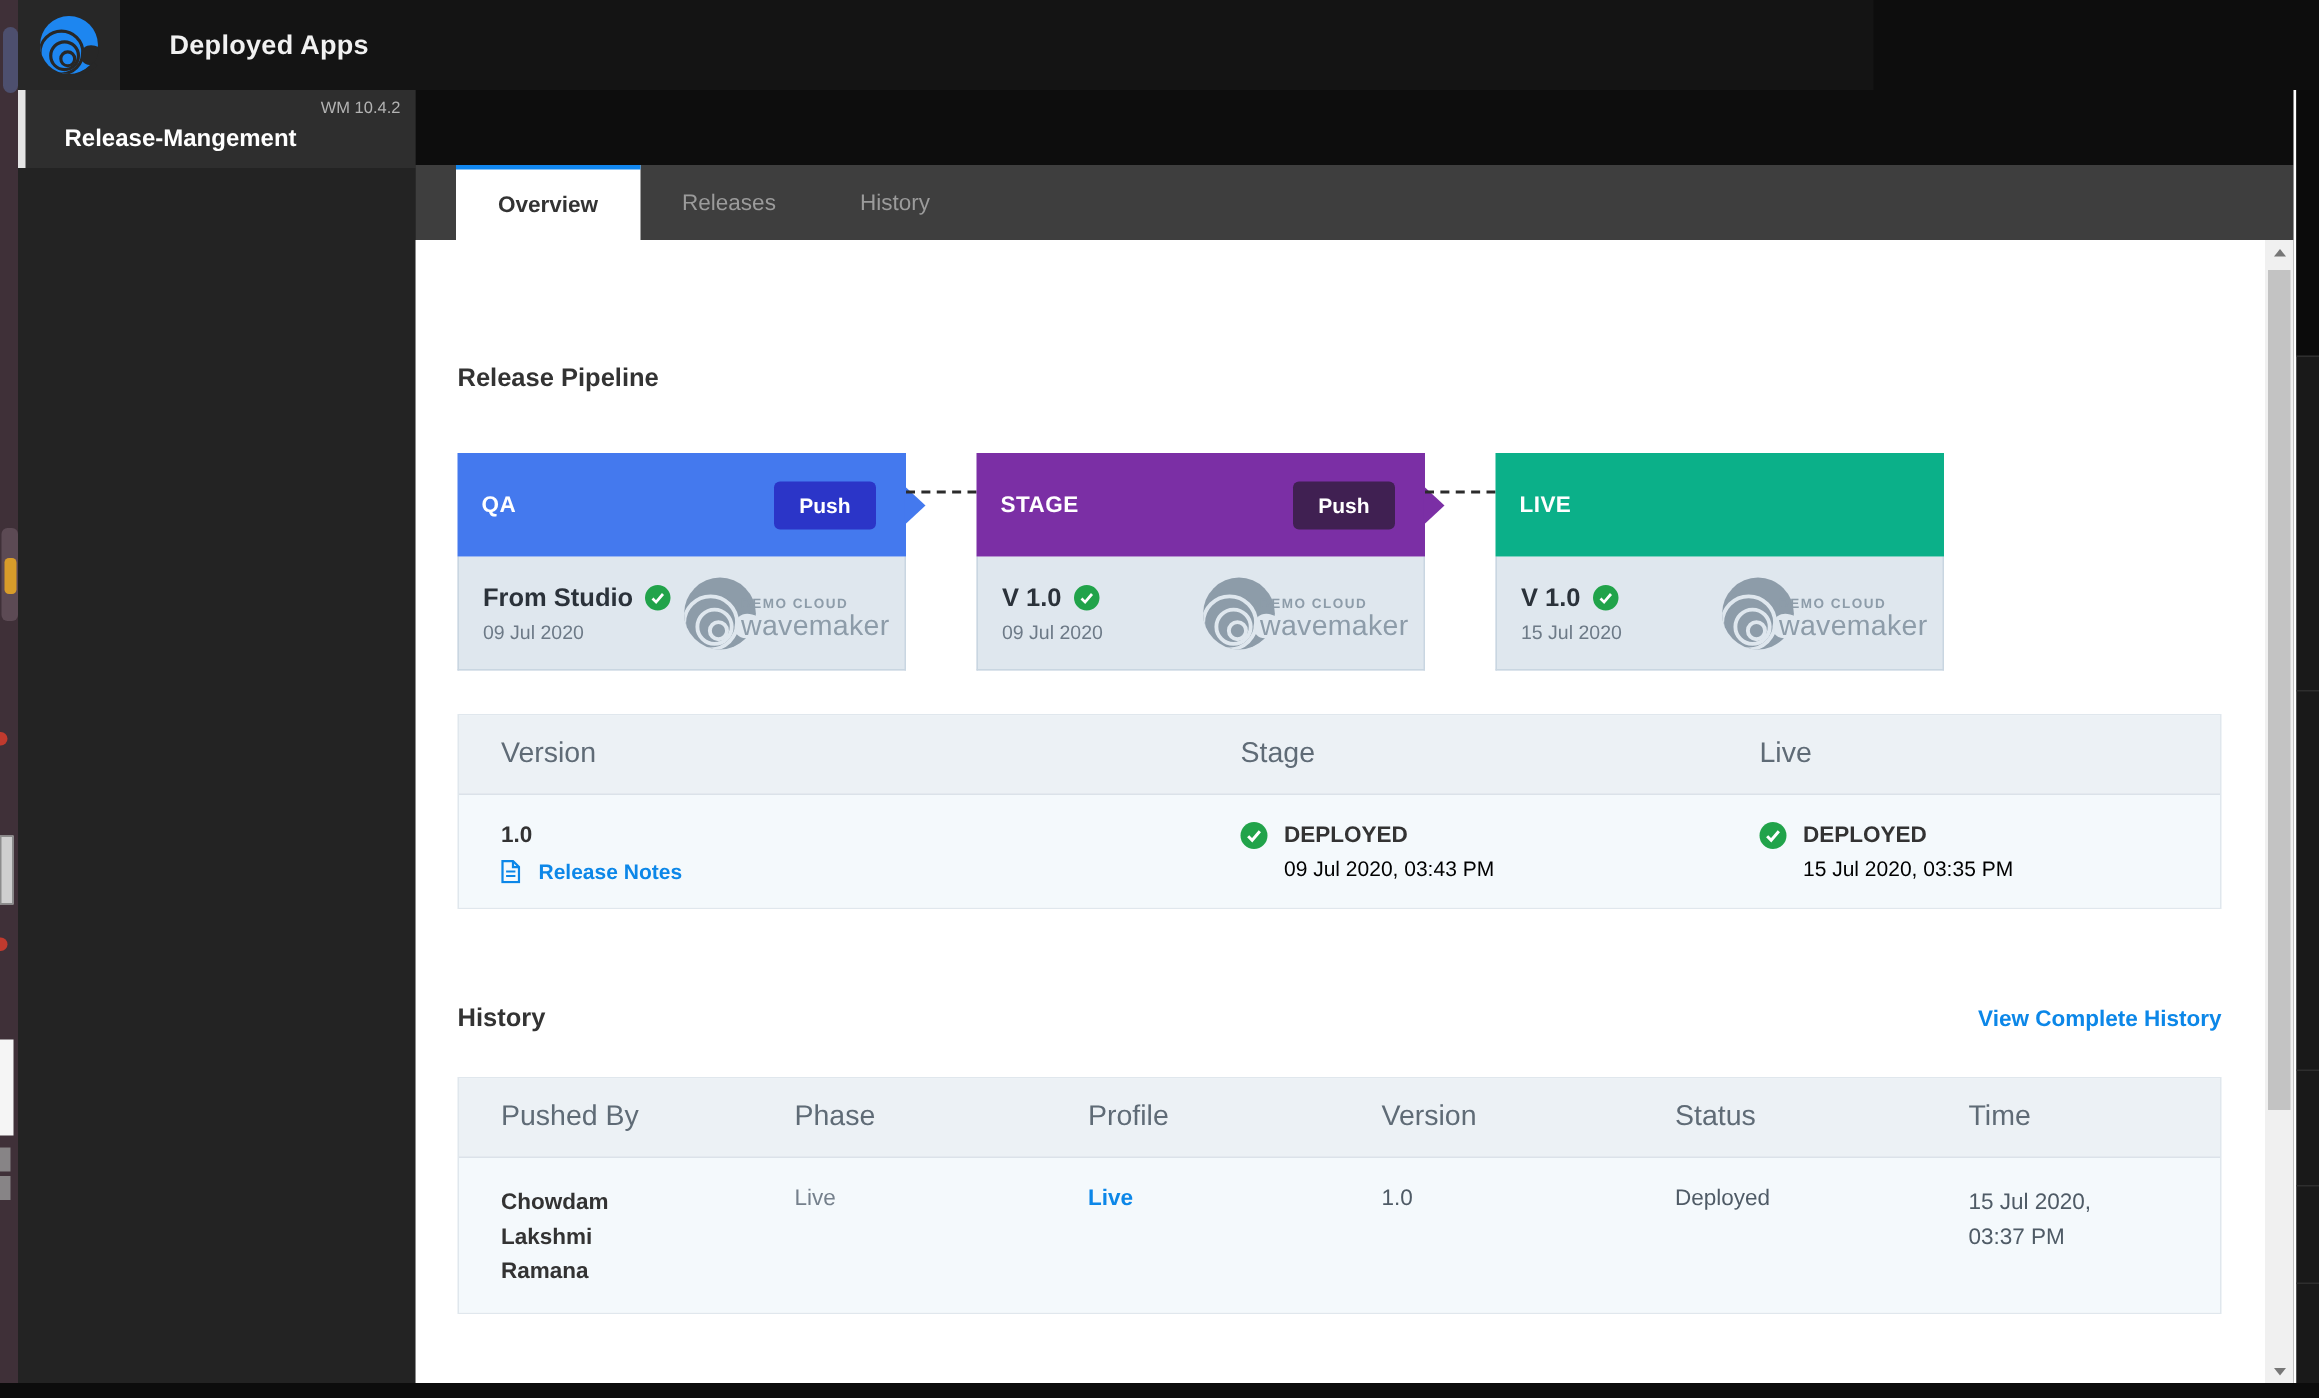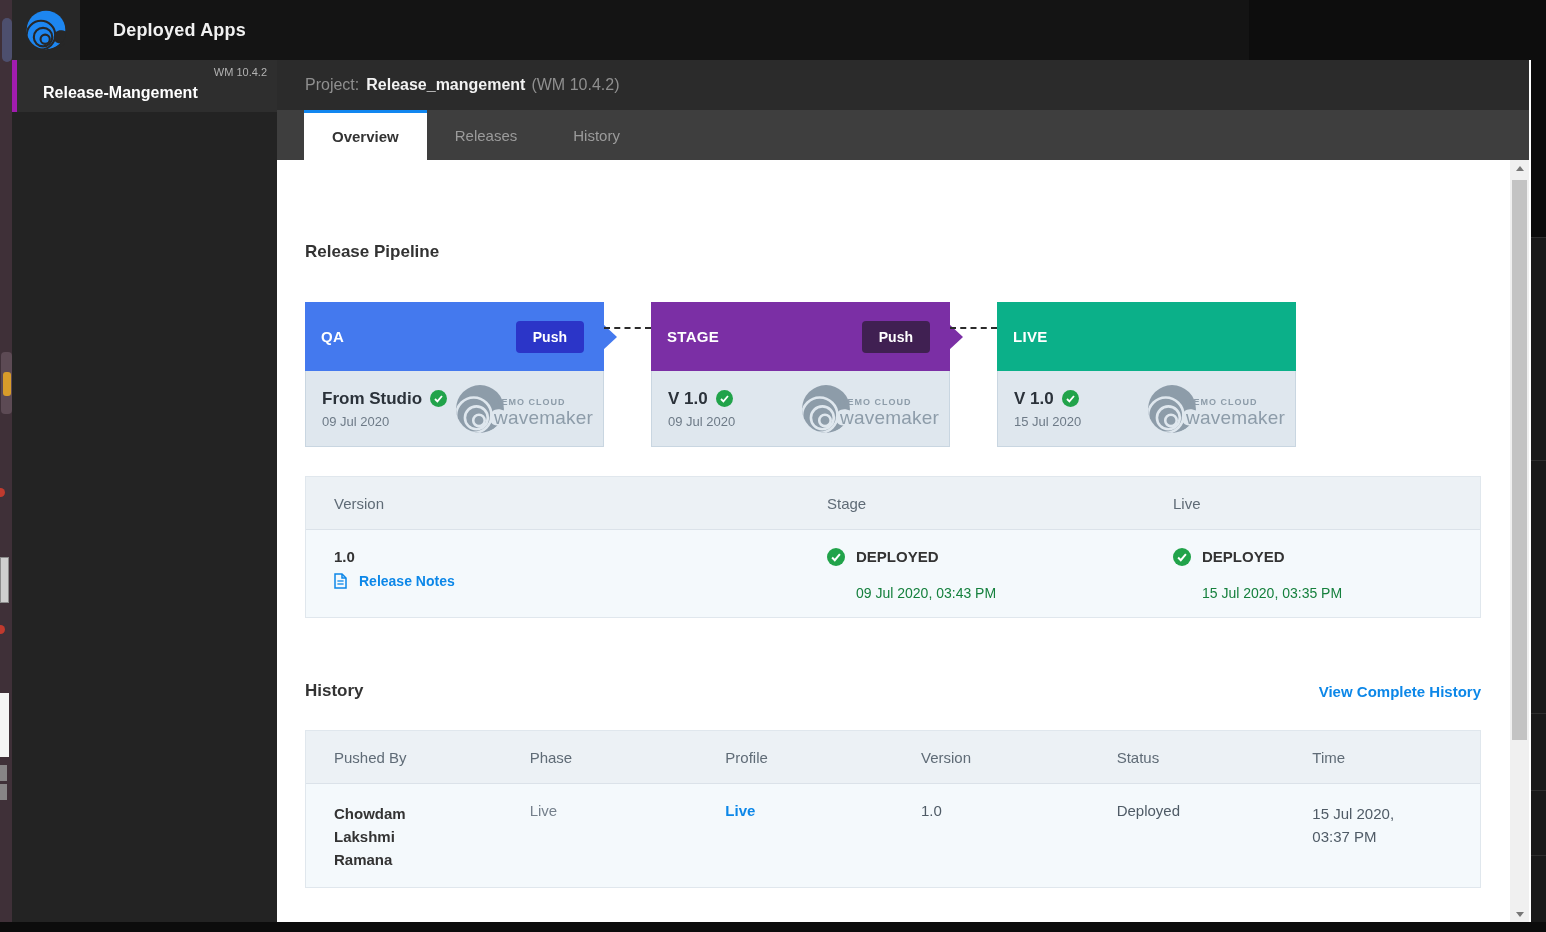--- a/index.html
+++ b/index.html
@@ -13,21 +13,21 @@
 
   
   .topbar { position:absolute; left:12px; top:0; width:1237px; height:60px; background:#141414; }
   .logo-box { position:absolute; left:0; top:0; width:68px; height:60px; background:#272727;
     display:flex; align-items:center; justify-content:center; }
   .topbar-title { position:absolute; left:101px; top:0; height:60px; display:flex; align-items:center;
     color:#f1f1f1; font-size:18px; font-weight:600; letter-spacing:.2px; }
 
   
   .sidebar { position:absolute; left:12px; top:60px; width:265px; height:862px; background:#232323; }
-  .sidebar-item { position:relative; height:52px; background:#2e2e2e; border-left:5px solid #a21caf; }
+  .sidebar-item { position:relative; height:52px; background:#2e2e2e; border-left:5px solid #e5e5e5; }
   .sidebar-item .proj-name { position:absolute; left:26px; top:24px; color:#fff; font-size:16px; font-weight:700; }
   .sidebar-item .proj-ver { position:absolute; right:10px; top:6px; color:#b3b3b3; font-size:11px; }
 
   
   .proj-header { position:absolute; left:277px; top:60px; width:1252px; height:50px; background:#2b2b2b;
     display:flex; align-items:center; padding-left:28px; font-size:16px; }
   .proj-header .dim { color:#8f8f8f; }
   .proj-header .name { color:#f2f2f2; font-weight:700; margin:0 6px 0 7px; }
   .tabbar { position:absolute; left:277px; top:110px; width:1252px; height:50px; background:#3e3e3e;
     display:flex; padding-left:27px; }
@@ -69,28 +69,28 @@
 
   .wm-mark { display:flex; align-items:center; color:#8d9ca9; }
   .wm-mark .txt { margin-left:-12px; padding-top:8px; }
   .wm-mark .l1 { font-size:9px; font-weight:700; letter-spacing:1px; }
   .wm-mark .l2 { font-size:19px; letter-spacing:.2px; margin-top:0px; }
 
   .t-newrel { margin-top:64px; } .t-history { margin-top:63px; }
 
   .data-table { margin-top:29px; border:1px solid #e0e7ed; }
   .tbl-head { background:#ecf1f5; border-bottom:1px solid #dbe2e9; height:53px; display:grid; align-items:center; }
-  .tbl-head > div { padding-left:28px; color:#5f6b76; font-size:15px; }
+  .tbl-head > div { padding-left:28px; color:#5f6b76; font-size:19px; }
   .tbl-row { background:#f4f9fc; display:grid; }
   .grid3 { grid-template-columns:493px 346px 1fr; }
   .grid6 { grid-template-columns:1fr 1fr 1fr 1fr 1fr 1fr; }
   .tbl-row > div { padding:18px 10px 16px 28px; }
   .cell-status { display:flex; gap:11px; align-items:flex-start; }
   .status-word { font-size:15px; font-weight:700; color:#333; }
-  .status-time { font-size:14px; color:#15803d; margin-top:20px; }
+  .status-time { font-size:14px; color:#000000; margin-top:6px; }
   .ver-txt { font-size:15px; color:#333; font-weight:600; }
   .rn-link { display:flex; align-items:center; gap:12px; margin-top:8px; font-size:14px; }
   .hist-name { font-size:15px; font-weight:700; color:#333; line-height:23px; max-width:150px; }
   .hist-dim { font-size:15px; color:#75808c; }
   .hist-mid { font-size:15px; color:#4f5b66; }
   .hist-time { font-size:15px; color:#4f5b66; line-height:23px; max-width:145px; }
 
   
   .vscroll { position:absolute; left:1510px; top:160px; width:19px; height:762px; background:#f0f0f0; }
   .sb-arrow { position:absolute; left:0; width:19px; height:16px; display:flex; align-items:center; justify-content:center; cursor:pointer; }
@@ -140,25 +140,20 @@
     <div class="topbar-title">Deployed Apps</div>
   </div>
 
   <div class="sidebar">
     <div class="sidebar-item">
       <span class="proj-ver">WM 10.4.2</span>
       <span class="proj-name">Release-Mangement</span>
     </div>
   </div>
 
-  <div class="proj-header">
-    <span class="dim">Project:</span>
-    <span class="name">Release_mangement</span>
-    <span class="dim">(WM 10.4.2)</span>
-  </div>
 
   <div class="tabbar">
     <div class="tab active">Overview</div>
     <div class="tab">Releases</div>
     <div class="tab">History</div>
   </div>
 
   <div class="content">
 
     <h2 class="sec-title t-pipeline">Release Pipeline</h2>

